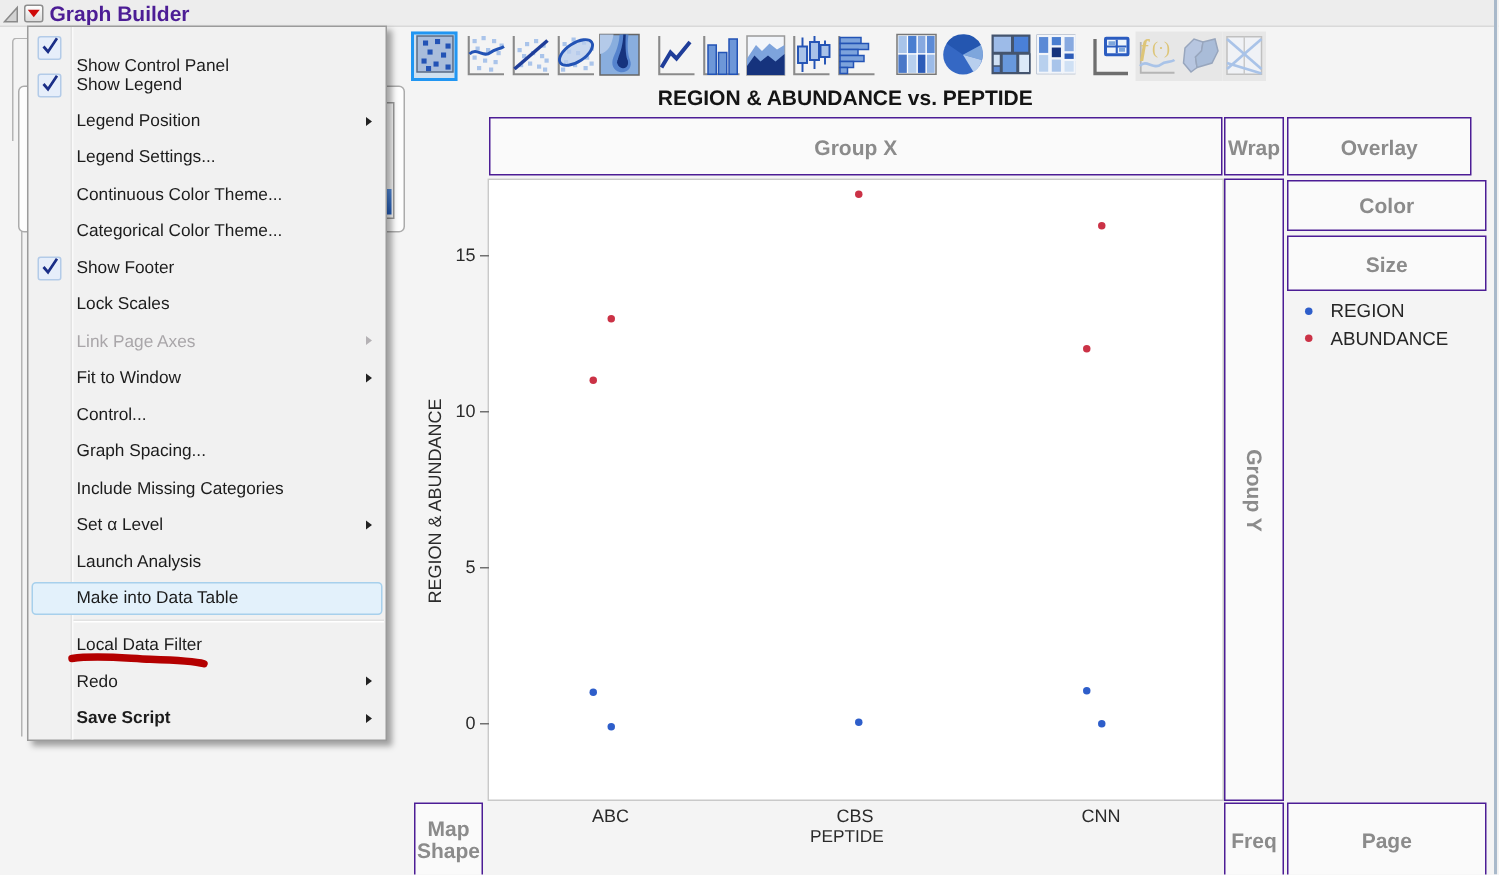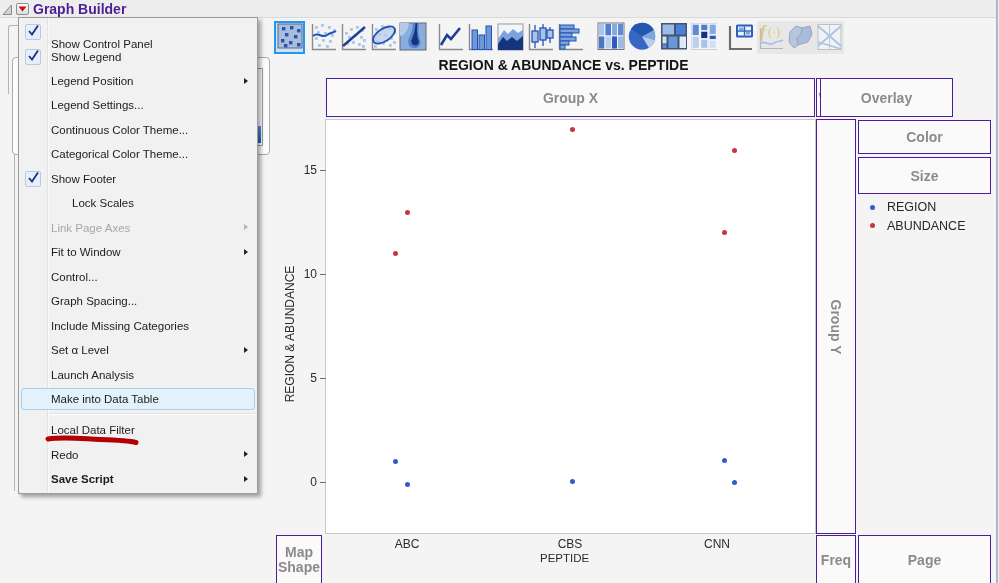--- a/index.html
+++ b/index.html
@@ -210,21 +210,21 @@
         <line x1="3" y1="24" x2="26" y2="4"></line>
 <line x1="3" y1="20" x2="26" y2="27"></line>
       </g>
     </svg>
   </div>
 
 <div class="abs" style="left:326px;top:57px;width:475px;text-align:center;font-weight:bold;font-size:14px;color:#141414;">REGION &amp; ABUNDANCE vs. PEPTIDE</div>
 
 <div class="zone" style="left:326px;top:78px;width:489px;height:39px;">Group X</div>
 <div class="zone" style="left:816px;top:78px;width:40px;height:39px;">Wrap</div>
-<div class="zone" style="left:820px;top:78px;width:133px;height:39px;">Overlay</div>
+<div class="zone" style="left:858px;top:78px;width:123px;height:39px;">Overlay</div>
 <div class="zone" style="left:858px;top:120px;width:133px;height:34px;">Color</div>
 <div class="zone" style="left:858px;top:157px;width:133px;height:37px;">Size</div>
 <div class="zone" style="left:816px;top:119px;width:40px;height:415px;">
     <span style="transform:rotate(90deg);white-space:nowrap;">Group Y</span>
   </div>
 <div class="zone" style="left:276px;top:535px;width:46px;height:50px;line-height:15px;text-align:center;">Map<br>Shape</div>
 <div class="zone" style="left:816px;top:535px;width:40px;height:50px;">Freq</div>
 <div class="zone" style="left:858px;top:535px;width:133px;height:50px;">Page</div>
 
 <div class="abs" style="left:325px;top:119px;width:491px;height:415px;background:#ffffff;border:1px solid #c9c9c9;box-sizing:border-box;"></div>
@@ -233,21 +233,21 @@
 <div class="tick" style="left:320px;top:274px;width:6px;height:1px;"></div>
 <div class="tick" style="left:320px;top:378px;width:6px;height:1px;"></div>
 <div class="tick" style="left:320px;top:482px;width:6px;height:1px;"></div>
 <div class="albl" style="left:287px;top:163px;width:30px;text-align:right;">15</div>
 <div class="albl" style="left:287px;top:267px;width:30px;text-align:right;">10</div>
 <div class="albl" style="left:287px;top:371px;width:30px;text-align:right;">5</div>
 <div class="albl" style="left:287px;top:475px;width:30px;text-align:right;">0</div>
 
 <div class="albl" style="left:377px;top:537px;width:60px;text-align:center;">ABC</div>
 <div class="albl" style="left:540px;top:537px;width:60px;text-align:center;">CBS</div>
-<div class="albl" style="left:704px;top:537px;width:60px;text-align:left;">CNN</div>
+<div class="albl" style="left:704px;top:537px;width:60px;text-align:center;">CNN</div>
 <div class="albl" style="left:540px;top:552px;width:60px;font-size:11.5px;">PEPTIDE</div>
 
 <div class="albl" style="left:215px;top:327px;width:150px;text-align:center;font-size:12px;transform:rotate(-90deg);transform-origin:center;">REGION &amp; ABUNDANCE</div>
 
 <div class="pt" style="left:404.5px;top:209.5px;background:#cb3246;"></div>
 <div class="pt" style="left:392.5px;top:250.5px;background:#cb3246;"></div>
 <div class="pt" style="left:569.5px;top:126.5px;background:#cb3246;"></div>
 <div class="pt" style="left:731.5px;top:147.5px;background:#cb3246;"></div>
 <div class="pt" style="left:721.5px;top:229.5px;background:#cb3246;"></div>
 <div class="pt" style="left:392.5px;top:458.5px;background:#2e5eca;"></div>
@@ -293,21 +293,21 @@
       <div class="mi" style="top:52.0px;">Legend Position</div>
       <div class="arrow" style="left:225px;top:59.5px;"></div>
       <div class="mi" style="top:76.0px;">Legend Settings...</div>
       <div class="mi" style="top:100.5px;">Continuous Color Theme...</div>
       <div class="mi" style="top:125.0px;">Categorical Color Theme...</div>
       <div class="mi" style="top:149.5px;">Show Footer</div>
       <div class="chk" style="top:152.5px;"></div>
       <svg class="abs" style="left:8px;top:152.5px;" width="13" height="13" viewBox="0 0 13 13">
         <path d="M2 7 L5 10.5 L11 1.5" fill="none" stroke="#1b2f88" stroke-width="1.8"></path>
       </svg>
-      <div class="mi" style="top:174.0px;margin-left:21px;">Lock Scales</div>
+      <div class="mi" style="top:174.0px;">Lock Scales</div>
       <div class="mi" style="top:198.5px;color:#a9a6a9;">Link Page Axes</div>
       <div class="arrow" style="left:225px;top:206.0px;border-left-color:#b5b2b5;"></div>
       <div class="mi" style="top:223.0px;">Fit to Window</div>
       <div class="arrow" style="left:225px;top:230.5px;"></div>
       <div class="mi" style="top:247.5px;">Control...</div>
       <div class="mi" style="top:272.0px;">Graph Spacing...</div>
       <div class="mi" style="top:296.5px;">Include Missing Categories</div>
       <div class="mi" style="top:321.0px;">Set α Level</div>
       <div class="arrow" style="left:225px;top:328.5px;"></div>
       <div class="mi" style="top:345.5px;">Launch Analysis</div>

